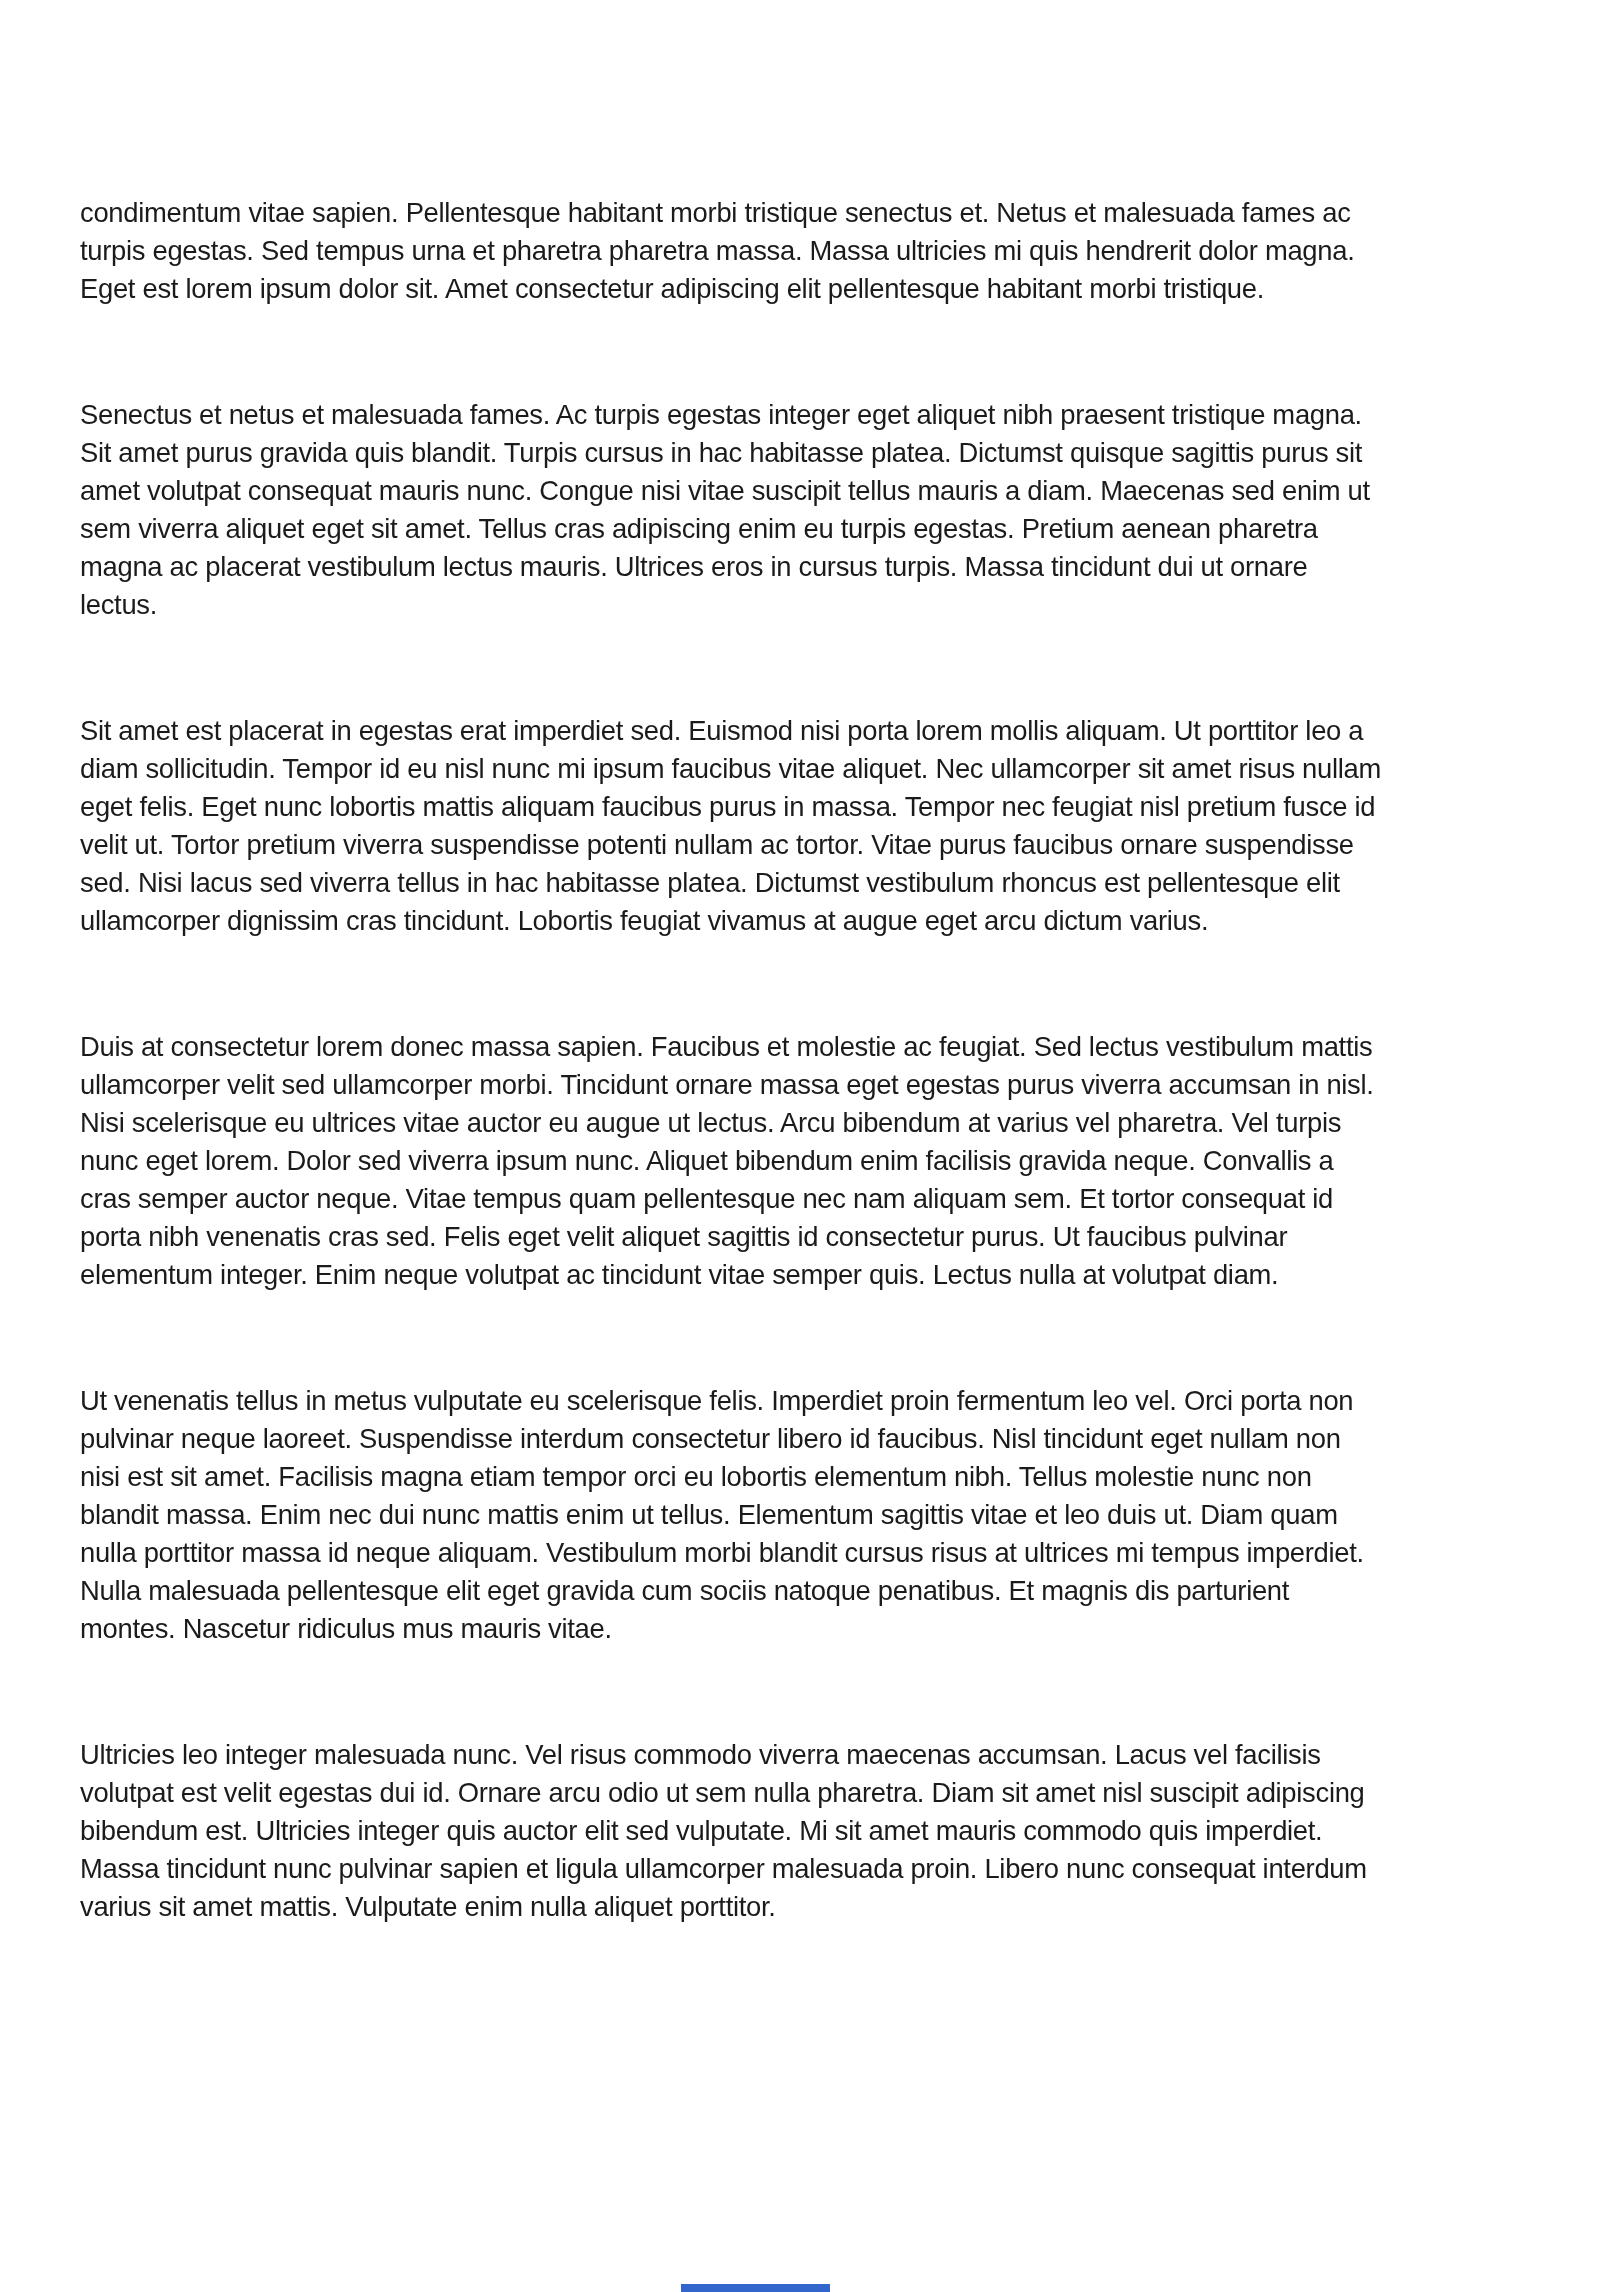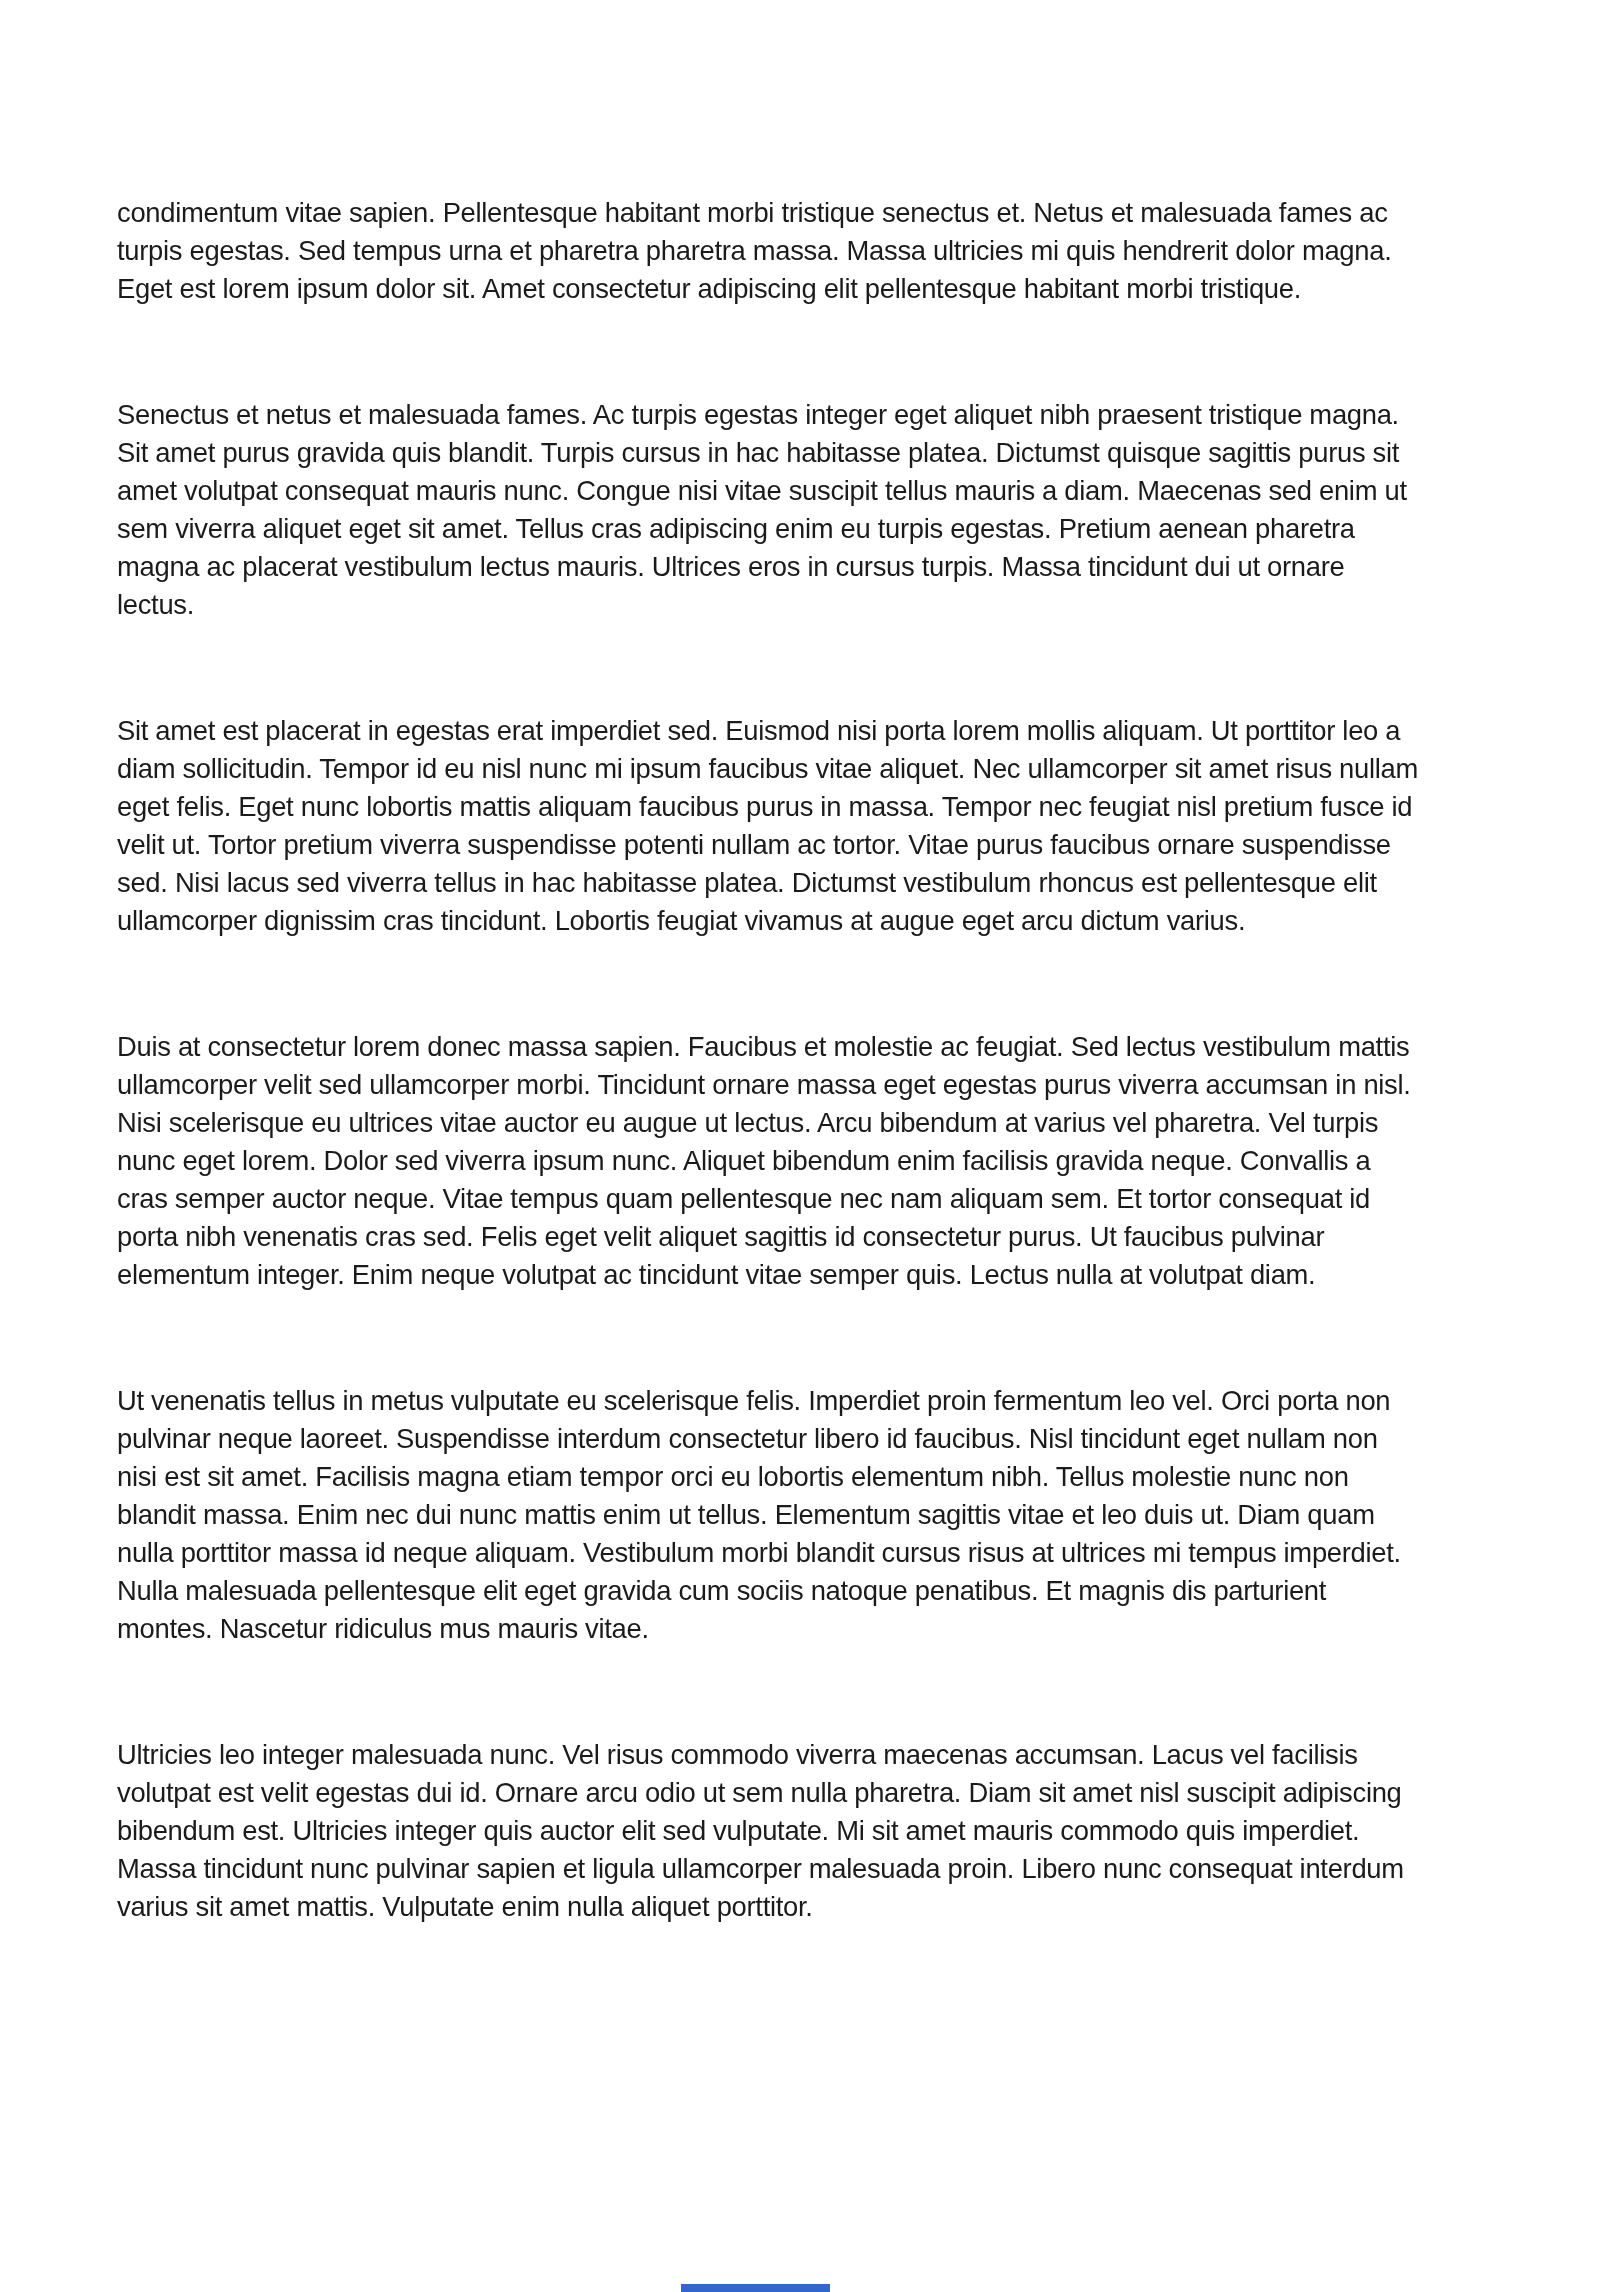--- a/index.html
+++ b/index.html
@@ -6,21 +6,21 @@
     margin: 0;
     padding: 0;
     background: #ffffff;
   }
   .page {
     position: relative;
     width: 1621px;
     height: 2293px;
     background: #ffffff;
     box-sizing: border-box;
-    padding: 194px 159px 0 117px;
+    padding: 194px 159px 0 80px;
     overflow: hidden;
   }
   .content {
     width: 1306px;
   }
   p.para {
     margin: 0 0 88px 0;
     font-family: "Liberation Sans", sans-serif;
     font-size: 27.4px;
     line-height: 38px;

